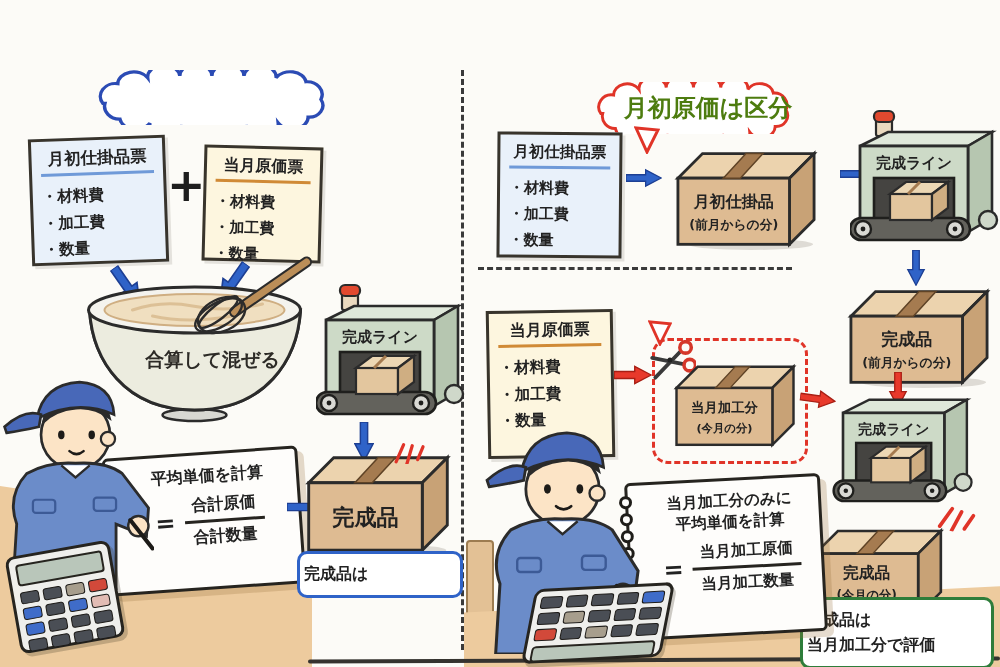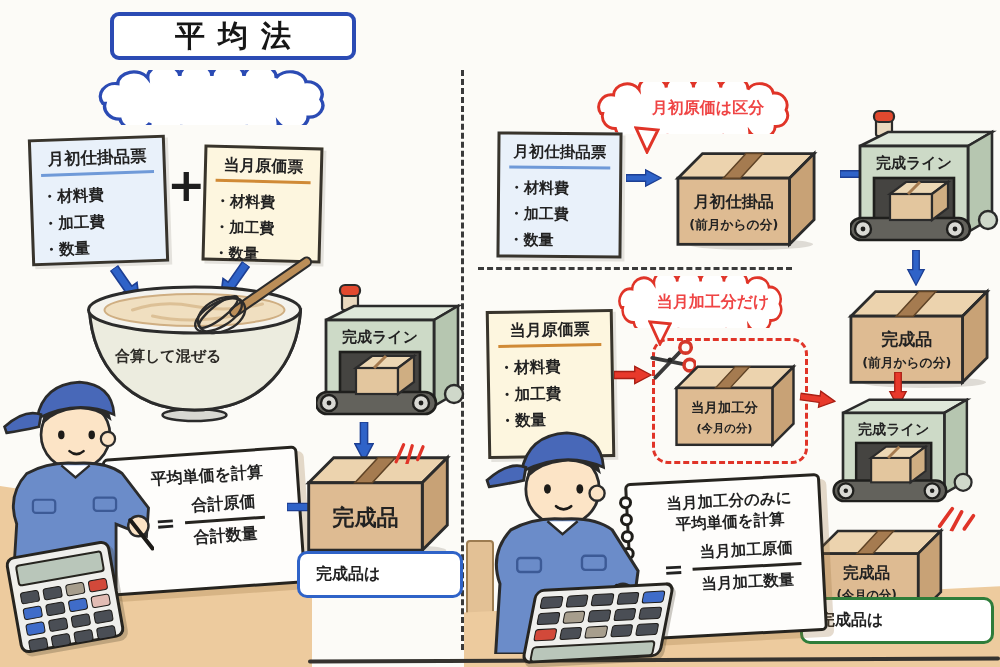--- a/index.html
+++ b/index.html
@@ -23,54 +23,54 @@
     font-size:30px; font-weight:700; color:#161616;
   }
   .title-left { left:110px; top:12px; width:246px; height:48px; border:4px solid #2b4bb4; letter-spacing:13px; padding-left:13px; }
   .title-right { left:584px; top:10px; width:258px; height:51px; border:4px solid #2e7d3a; letter-spacing:7px; padding-left:7px; }
 
   
   .cloud { display:flex; align-items:center; justify-content:center; }
   .cloud svg.cloud-shape { position:absolute; inset:0; width:100%; height:100%; }
   .cloud .cloud-text { position:relative; font-weight:700; }
   .cloud-blue .cloud-text { color:#2b4bb4; font-size:25px; }
-  .cloud-red .cloud-text { color:#ef4444; font-size:16px; }
+  .cloud-red .cloud-text { color:#4d7c0f; font-size:24px; }
 
   
   .card { border:3px solid #38342c; padding:7px 9px 6px; box-shadow:3px 3px 0 rgba(60,50,30,.12); }
   .card-blue { background:#e9f1fa; }
   .card-cream { background:#fdf6df; }
   .card-title { font-weight:700; text-align:center; padding-bottom:3px; }
   .card-blue .card-title { border-bottom:3px solid #6f9ad8; }
   .card-cream .card-title { border-bottom:3px solid #d08a36; }
   .card-items { margin-top:7px; font-weight:700; }
   .card-item { line-height:1.72; }
 
   .plus-sign { font-size:46px; font-weight:800; color:#1e1e1e; }
 
   
-  .note-box { background:#fff; border-radius:10px; padding:8px 16px; font-weight:700; font-size:16px; line-height:1.55; }
+  .note-box { background:#fff; border-radius:10px; padding:8px 4px; font-weight:700; font-size:16px; line-height:1.55; }
   .note-blue { border:3.5px solid #2f63c8; }
   .note-green { border:3.5px solid #2e7d3a; }
 
   
   .notebook { background:#fefdfb; border:3px solid #26241f; border-radius:6px;
     box-shadow:6px 6px 0 rgba(150,110,60,.25); }
   .rings { position:absolute; left:-9px; top:10px; display:flex; flex-direction:column; gap:4px; }
   .ring { width:13px; height:13px; border:3px solid #1f1d19; border-radius:50%; background:#fefdfb; }
   .nb-content { padding:10px 8px 6px 20px; text-align:center; font-weight:700; }
   .nb-title { font-size:16px; line-height:1.35; }
   .formula { display:flex; align-items:center; justify-content:center; gap:9px; margin-top:8px; }
   .eq { font-size:24px; font-weight:700; }
   .frac { text-align:center; font-size:16px; }
   .frac .num { border-bottom:3px solid #26241f; padding:0 8px 4px; }
   .frac .den { padding-top:4px; }
 
   
-  .bowl-label { font-size:15px; font-weight:700; text-align:left; color:#2c2a26; }
+  .bowl-label { font-size:19px; font-weight:700; text-align:right; color:#2c2a26; }
 
   
   .calc { border:3px solid #26241f; border-radius:9px; background:#efefec; padding:6px; box-shadow:3px 4px 0 rgba(60,50,30,.25); }
   .calc-screen { background:#b9c6ba; border:2.5px solid #26241f; border-radius:4px; height:22px; margin-bottom:6px; }
   .calc-keys { display:grid; grid-template-columns:repeat(4,1fr); gap:4px; }
   .calc-key { height:12px; border-radius:3px; border:1.5px solid #1d1b18; }
   .calc-b { background:#4a4e55; } .calc-blu { background:#3f6cc9; } .calc-red { background:#d2493a; }
   .calc-tan { background:#a79e8d; } .calc-pnk { background:#e2bcb4; }
 
   .desk { background:#edcb9e; }
@@ -82,23 +82,20 @@
 <div id="canvas">
 
   <div class="abs desk" style="left:0;top:468px;width:312px;height:199px;clip-path:polygon(0 9%,55% 22%,100% 43%,100% 100%,0 100%);"></div>
   <div class="abs chair" style="left:466px;top:540px;width:28px;height:78px;"></div>
   <div class="abs desk" style="left:464px;top:582px;width:536px;height:85px;clip-path:polygon(0 36%,100% 5%,100% 100%,0 100%);"></div>
   <div class="abs bottom-edge"></div>
 
   <div class="abs divider-v"></div>
   <div class="abs divider-h"></div>
 
-  <div class="abs title-box title-left">
-      <span>平均法</span>
-    </div>
 
   <div class="abs cloud cloud-blue" style="left:90px;top:70px;width:278px;height:55px;">
     <svg class="cloud-shape" viewBox="0 0 260 56" preserveAspectRatio="none">
       <path d="M12,34 a14,13 0 0 1 14,-20 a15,12 0 0 1 28,-6 a15,12 0 0 1 30,-2 a15,12 0 0 1 30,0 a15,12 0 0 1 30,0 a15,12 0 0 1 30,2 a15,12 0 0 1 28,4 a14,13 0 0 1 14,18 a13,12 0 0 1 -12,18 a15,12 0 0 1 -28,6 a15,12 0 0 1 -30,2 a15,12 0 0 1 -30,0 a15,12 0 0 1 -30,0 a15,12 0 0 1 -30,-2 a15,12 0 0 1 -28,-4 a14,13 0 0 1 -14,-16 Z" fill="#fff" stroke="#2b4bb4" stroke-width="3.2"></path>
     </svg>
   </div>
 
   <div class="abs card card-blue" style="left:30px;top:137px;width:137px;height:127px;transform:rotate(-2deg);font-size:15.5px;">
     <div class="card-title" style="font-size:16.5px;">月初仕掛品票</div>
     <div class="card-items">
@@ -328,26 +325,20 @@
     <rect x="8" y="34" width="118" height="70" fill="#debb92" stroke="#2b2b2b" stroke-width="3"></rect>
     <polygon points="80,8 98,8 74,34 56,34" fill="#a57b50" stroke="#5f4326" stroke-width="1.6"></polygon>
     <text x="67" y="64" text-anchor="middle" font-size="18">完成品</text>
     <text x="67" y="88" text-anchor="middle" font-size="13.5">(前月からの分)</text>
   </svg>
 
   <svg class="abs" viewBox="0 0 44 22" style="left:880px;top:380px;width:36px;height:20px;transform:rotate(90deg);">
     <path d="M0,7 L24,7 L24,1 L43,11 L24,21 L24,15 L0,15 Z" fill="#e8392b" stroke="#a81f14" stroke-width="1.6"></path>
   </svg>
 
-  <div class="abs cloud cloud-red" style="left:612px;top:276px;width:202px;height:52px;">
-    <svg class="cloud-shape" viewBox="0 0 260 56" preserveAspectRatio="none">
-      <path d="M12,34 a14,13 0 0 1 14,-20 a15,12 0 0 1 28,-6 a15,12 0 0 1 30,-2 a15,12 0 0 1 30,0 a15,12 0 0 1 30,0 a15,12 0 0 1 30,2 a15,12 0 0 1 28,4 a14,13 0 0 1 14,18 a13,12 0 0 1 -12,18 a15,12 0 0 1 -28,6 a15,12 0 0 1 -30,2 a15,12 0 0 1 -30,0 a15,12 0 0 1 -30,0 a15,12 0 0 1 -30,-2 a15,12 0 0 1 -28,-4 a14,13 0 0 1 -14,-16 Z" fill="#fff" stroke="#e03428" stroke-width="3.2"></path>
-    </svg>
-    <span class="cloud-text">当月加工分だけ</span>
-  </div>
   <svg class="abs" viewBox="0 0 26 28" style="left:648px;top:320px;width:24px;height:26px;">
     <polygon points="2,2 13,26 24,4" fill="#fff" stroke="#e03428" stroke-width="3"></polygon>
   </svg>
 
   <div class="abs card card-cream" style="left:487px;top:310px;width:127px;height:148px;transform:rotate(-1deg);font-size:15.5px;">
     <div class="card-title" style="font-size:16px;">当月原価票</div>
     <div class="card-items" style="line-height:1.95;">
       <div class="card-item">・材料費</div>
       <div class="card-item">・加工費</div>
       <div class="card-item">・数量</div>
@@ -411,20 +402,21 @@
     <polygon points="8,34 34,8 152,8 126,34" fill="#ecd3ae" stroke="#2b2b2b" stroke-width="3"></polygon>
     <polygon points="126,34 152,8 152,78 126,104" fill="#c8a276" stroke="#2b2b2b" stroke-width="3"></polygon>
     <rect x="8" y="34" width="118" height="70" fill="#debb92" stroke="#2b2b2b" stroke-width="3"></rect>
     <polygon points="80,8 98,8 74,34 56,34" fill="#a57b50" stroke="#5f4326" stroke-width="1.6"></polygon>
     <text x="67" y="62" text-anchor="middle" font-size="18">完成品</text>
     <text x="67" y="86" text-anchor="middle" font-size="14">(今月の分)</text>
   </svg>
 
   <div class="abs note-box note-green" style="left:800px;top:597px;width:194px;">
     <div>完成品は</div>
+    <div>当月加工分で評価</div>
   </div>
 
   <div class="abs notebook" style="left:628px;top:478px;width:196px;height:158px;transform:rotate(-3deg);">
     <div class="rings">
       <div class="ring"></div>
         <div class="ring"></div>
         <div class="ring"></div>
         <div class="ring"></div>
       <div class="ring"></div>
         <div class="ring"></div>

